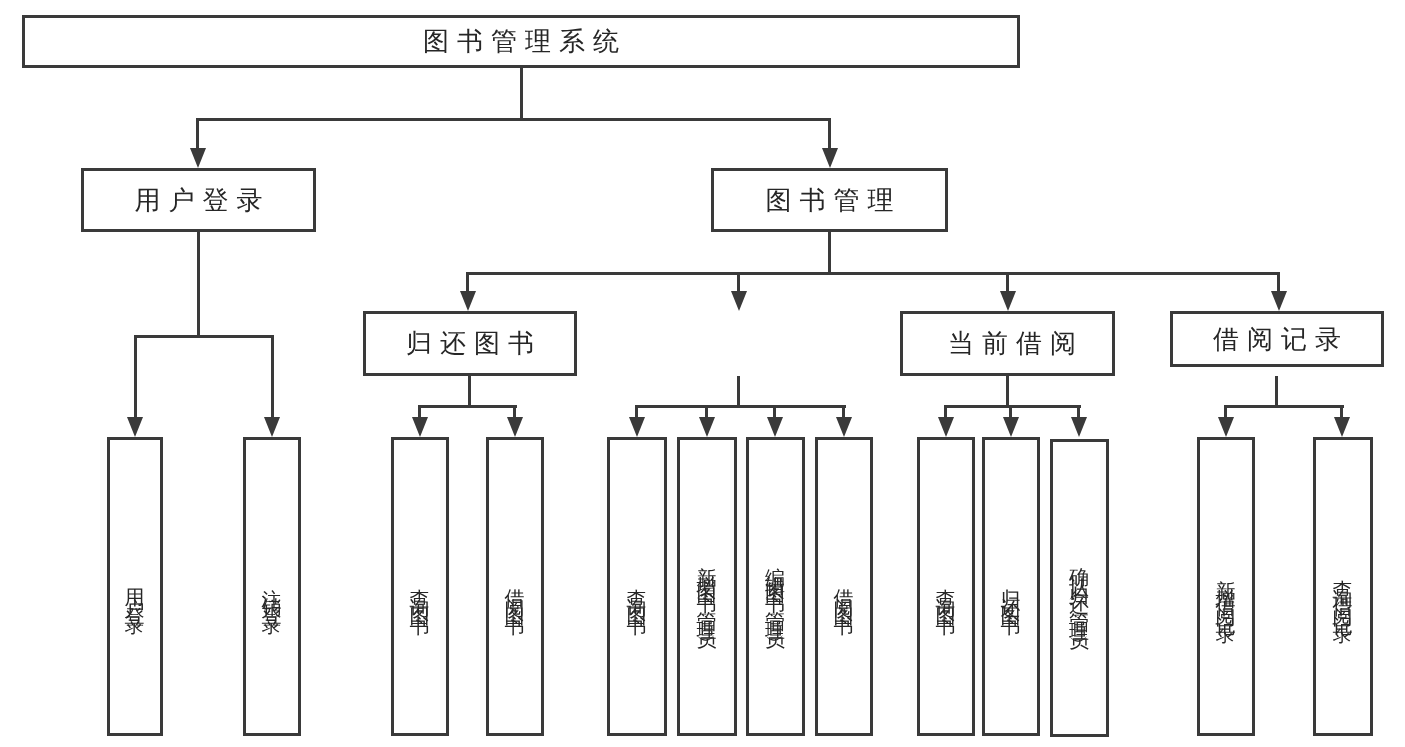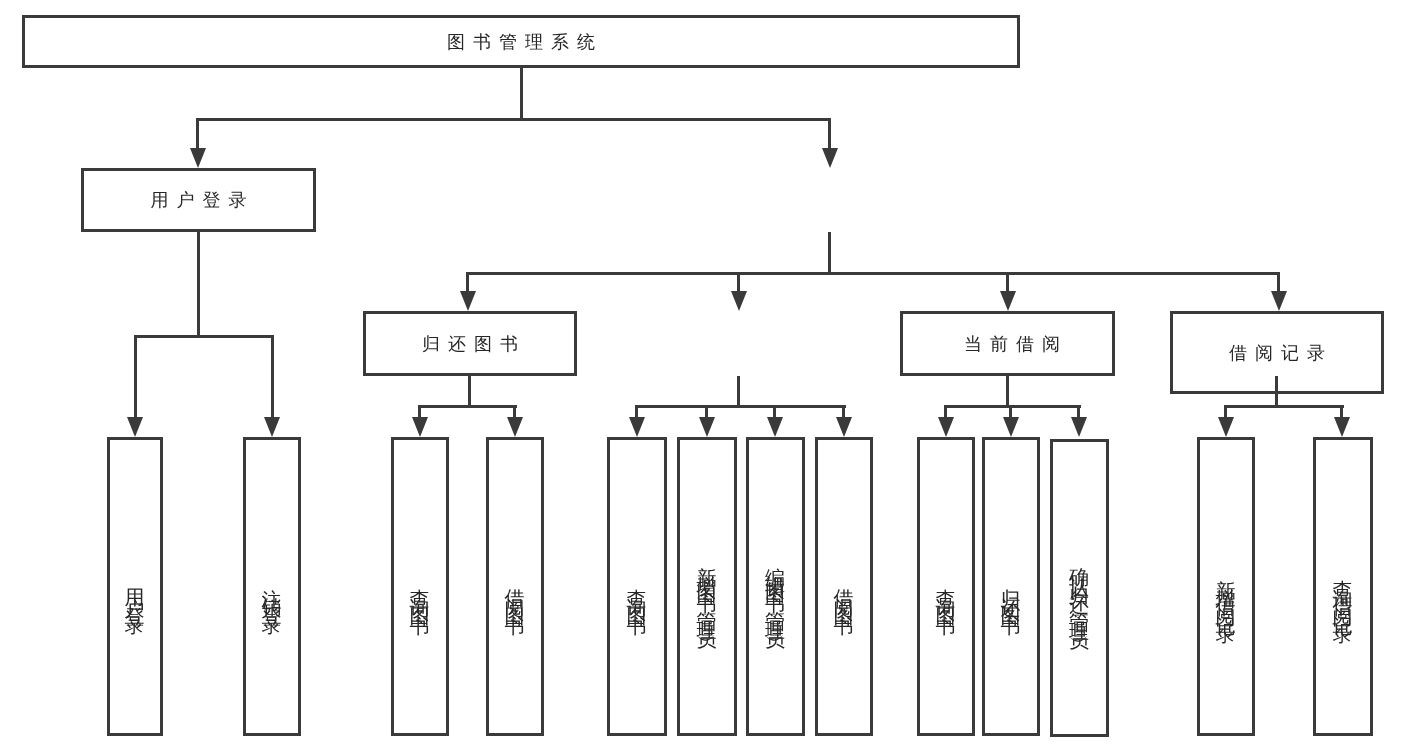--- a/index.html
+++ b/index.html
@@ -19,21 +19,21 @@
     position: absolute;
     box-sizing: border-box;
     border: 3px solid #3a3a3a;
     background: #ffffff;
     display: flex;
     align-items: center;
     justify-content: center;
     color: #262626;
   }
   .h-label {
-    font-size: 18px;
+    font-size: 26px;
     letter-spacing: 8px;
     margin-right: -8px;
     white-space: nowrap;
   }
   .leaf .v-label {
     writing-mode: vertical-rl;
     text-orientation: mixed;
     font-size: 20px;
     letter-spacing: 9px;
     margin-bottom: -9px;
@@ -74,20 +74,23 @@
   <div class="line" style="left:520px; top:68px; width:3px; height:53px;"></div>
   <div class="line" style="left:197px; top:118px; width:634px; height:3px;"></div>
   <div class="line" style="left:196px; top:118px; width:3px; height:34px;"></div>
   <div class="line" style="left:828px; top:118px; width:3px; height:34px;"></div>
   <div class="arrow" style="left:190px; top:148px;"></div>
   <div class="arrow" style="left:822px; top:148px;"></div>
 
   <div class="box" style="left:81px; top:168px; width:235px; height:64px;">
     <span class="h-label">用户登录</span>
   </div>
+  <div class="box" style="left:711px; top:168px; width:237px; height:64px;">
+    <span class="h-label">图书管理</span>
+  </div>
 
   <div class="line" style="left:197px; top:232px; width:3px; height:106px;"></div>
   <div class="line" style="left:134px; top:335px; width:140px; height:3px;"></div>
   <div class="line" style="left:134px; top:335px; width:3px; height:86px;"></div>
   <div class="line" style="left:271px; top:335px; width:3px; height:86px;"></div>
   <div class="arrow" style="left:127px; top:417px;"></div>
   <div class="arrow" style="left:264px; top:417px;"></div>
 
   <div class="line" style="left:828px; top:232px; width:3px; height:43px;"></div>
   <div class="line" style="left:466px; top:272px; width:814px; height:3px;"></div>
@@ -99,21 +102,21 @@
   <div class="arrow" style="left:731px; top:291px;"></div>
   <div class="arrow" style="left:1000px; top:291px;"></div>
   <div class="arrow" style="left:1271px; top:291px;"></div>
 
   <div class="box" style="left:363px; top:311px; width:214px; height:65px;">
     <span class="h-label">归还图书</span>
   </div>
   <div class="box" style="left:900px; top:311px; width:215px; height:65px;padding-left:9px;">
     <span class="h-label">当前借阅</span>
   </div>
-  <div class="box" style="left:1170px; top:311px; width:214px; height:83px;">
+  <div class="box" style="left:1170px; top:311px; width:214px; height:56px;">
     <span class="h-label">借阅记录</span>
   </div>
 
   <div class="line" style="left:468px; top:376px; width:3px; height:32px;"></div>
   <div class="line" style="left:418px; top:405px; width:99px; height:3px;"></div>
   <div class="line" style="left:418px; top:405px; width:3px; height:16px;"></div>
   <div class="line" style="left:513px; top:405px; width:3px; height:16px;"></div>
   <div class="arrow" style="left:412px; top:417px;"></div>
   <div class="arrow" style="left:507px; top:417px;"></div>
 

